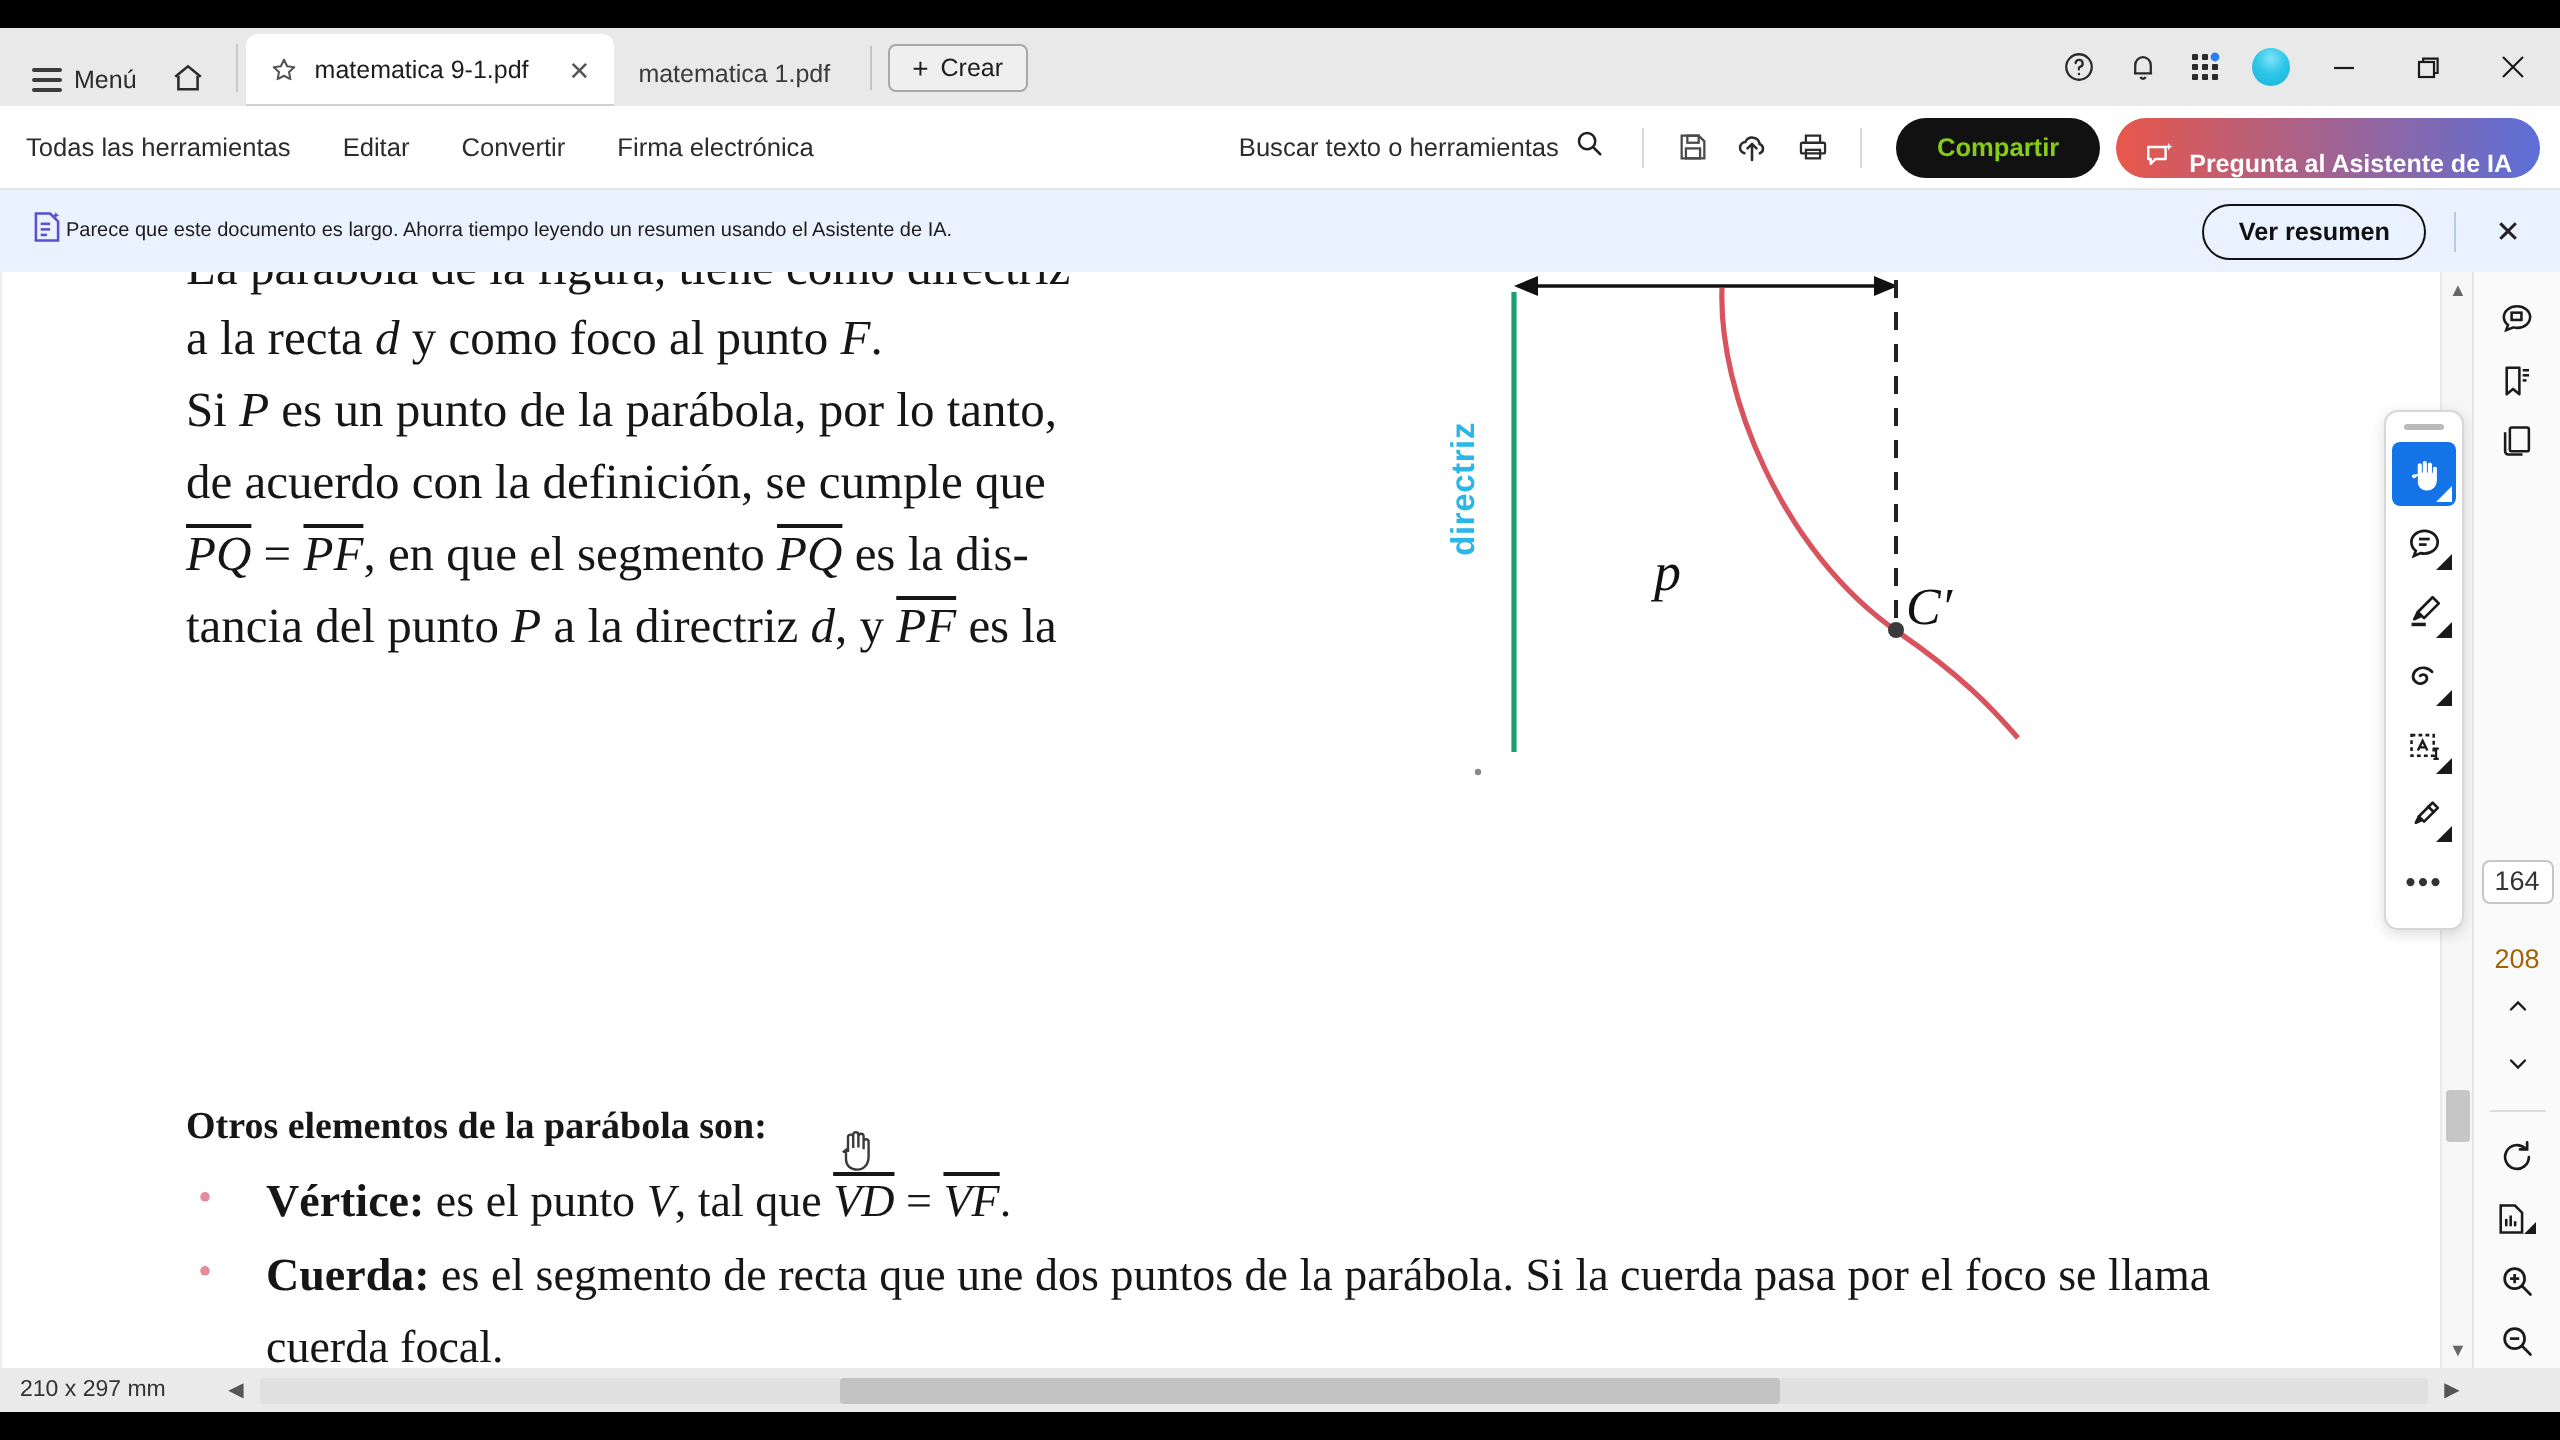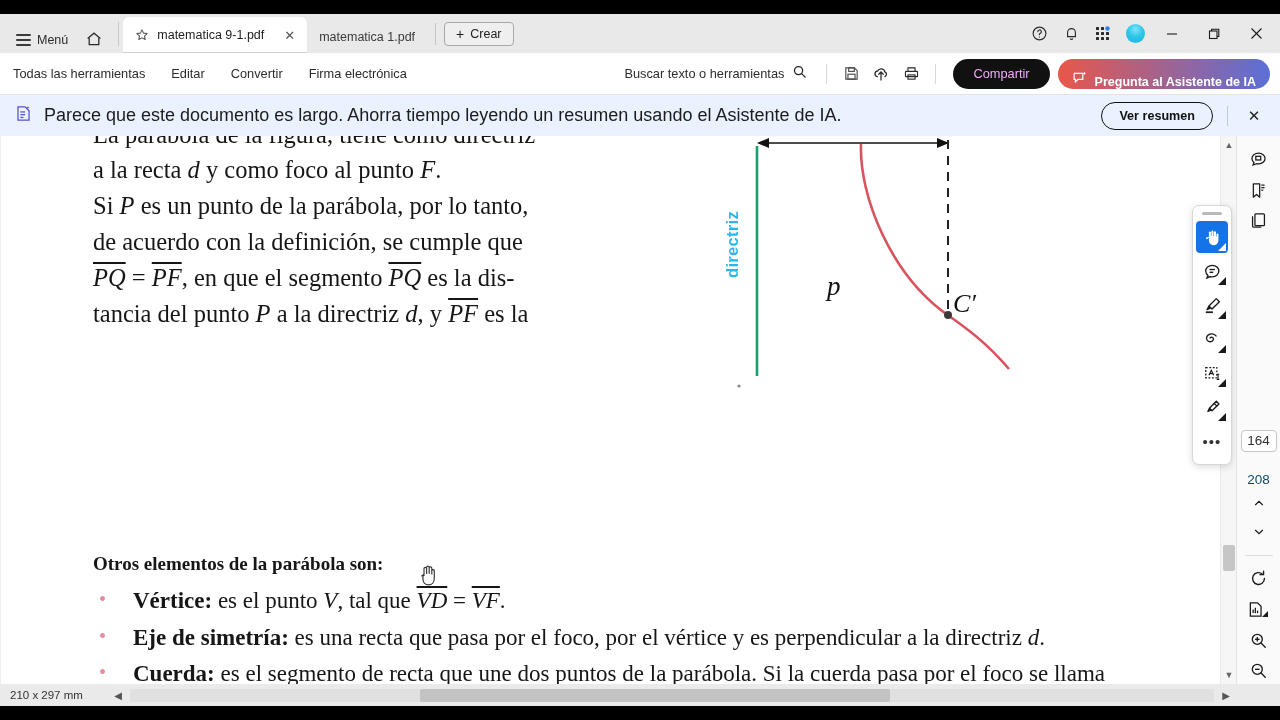--- a/index.html
+++ b/index.html
@@ -61,35 +61,35 @@
     background:#fff; display:flex; align-items:center; border-bottom:1px solid #e3e3e3;
   }
   .tool-link { font-size:12.8px; color:#2c2c2c; padding:0 13px; height:42px; display:flex; align-items:center; }
   .tool-link:first-child { padding-left:13px; }
   .tb-center { margin-left:auto; display:flex; align-items:center; gap:0; padding-right:10px; }
   .search-box { display:flex; align-items:center; gap:8px; padding:0 10px; height:30px; }
   .search-box .stext { font-size:12.8px; color:#2c2c2c; }
   .tsep { width:1px; height:20px; background:#d8d8d8; margin:0 9px; }
   .ticon2 { width:30px; height:30px; display:flex; align-items:center; justify-content:center; }
   .btn-share {
-    background:#111; color:#f0abfc; border-radius:16px; height:30px;
-    display:flex; align-items:center; padding:0 20px; font-size:12.8px; font-weight:normal;
+    background:#111; color:#84cc16; border-radius:16px; height:30px;
+    display:flex; align-items:center; padding:0 20px; font-size:12.8px; font-weight:bold;
     margin-left:8px;
   }
   .btn-ai {
     border-radius:16px; height:30px; display:flex; align-items:flex-end; gap:7px;
     padding:0 14px; font-size:12.5px; font-weight:bold; color:#fff; margin-left:8px;
   }
 
   
   .banner {
     position:absolute; left:0; top:95px; width:1280px; height:41px;
     background:#e9f2fe; display:flex; align-items:center; padding:0 14px;
   }
-  .banner .btext { font-size:18px; color:#1c1c1c; margin-left:11px; }
+  .banner .btext { font-size:10px; color:#1c1c1c; }
   .banner .bright { margin-left:auto; display:flex; align-items:center; gap:0; }
   .ver-resumen {
     border:1.5px solid #111; border-radius:16px; height:28px; display:flex; align-items:center;
     padding:0 17px; font-size:12.6px; font-weight:bold; color:#111; background:#e9f2fe;
   }
   .bsep { width:1px; height:20px; background:#b9ccdf; margin:0 14px; }
   .bclose { width:24px; height:24px; display:flex; align-items:center; justify-content:center; font-size:15px; color:#222; }
 
   
   .docarea { position:absolute; left:0; top:136px; width:1240px; height:548px; background:#fafafa; overflow:hidden; }
@@ -141,21 +141,21 @@
     position:absolute; right:0; top:136px; width:44px; height:548px;
     background:#fafafa; border-left:1px solid #e4e4e4;
     display:flex; flex-direction:column; align-items:center; padding-top:10px; gap:4px;
   }
   .rail-ic { width:32px; height:32px; display:flex; align-items:center; justify-content:center; }
   .rail-sep { width:28px; height:1px; background:#dcdcdc; margin:6px 0; }
   .pagenum {
     width:36px; height:26px; border:1px solid #c6c6c6; border-radius:4px; background:#fff;
     display:flex; align-items:center; justify-content:center; font-size:13.5px; color:#333;
   }
-  .pagetotal { font-size:13.5px; color:#0c4a6e; margin-top:16px; }
+  .pagetotal { font-size:13.5px; color:#a16207; margin-top:16px; }
   .chev { width:30px; height:30px; display:flex; align-items:center; justify-content:center; }
 
   
   .palette {
     position:absolute; right:48px; top:205px; width:40px;
     background:#fff; border:1px solid #d7d7d7; border-radius:7px;
     box-shadow:0 2px 7px rgba(0,0,0,.14);
     display:flex; flex-direction:column; align-items:center; padding:4px 0 6px;
   }
   .grip { width:20px; height:3px; border-radius:2px; background:#b9b9b9; margin:2px 0 5px; }
@@ -391,21 +391,20 @@
         </svg>
         <div class="fig-dirlabel" style="position:absolute;left:22px;top:85px;">directriz</div>
         <div class="fig-p" style="position:absolute;left:126px;top:145px;">p</div>
         <div class="fig-c" style="position:absolute;left:252px;top:163px;">C′</div>
       </div>
 
       <div class="section">
         <div class="sec-title">Otros elementos de la parábola son:</div>
         <ul class="bullets">
           <li><b>Vértice:</b> es el punto <i class="it">V</i>, tal que <i class="it ovl">VD</i> = <i class="it ovl">VF</i>.</li>
-          <li><b>Eje de simetría:</b> es una recta que pasa por el foco, por el vértice y es perpendicular a la directriz <i class="it">d</i>.</li>
           <li><b>Cuerda:</b> es el segmento de recta que une dos puntos de la parábola. Si la cuerda pasa por el foco se llama cuerda focal.</li>
 
         </ul>
       </div>
     </div>
 
     <div class="cursor">
       <svg width="22" height="24" viewBox="0 0 22 24" fill="none" stroke="#3a3a3a" stroke-width="1.2">
         <path d="M7 13V5.6a1.3 1.3 0 0 1 2.6 0V11M9.6 10.6V4.4a1.3 1.3 0 0 1 2.6 0v6.2M12.2 10.8V5.2a1.3 1.3 0 0 1 2.6 0v6.4M14.8 11.6V7.6a1.3 1.3 0 0 1 2.5 0v7.6c0 4-2.4 6.6-5.7 6.6-3.3 0-5.6-2-5.6-5.2V12l-1.6 1.2" fill="#ffffffaa"></path>
       </svg>

